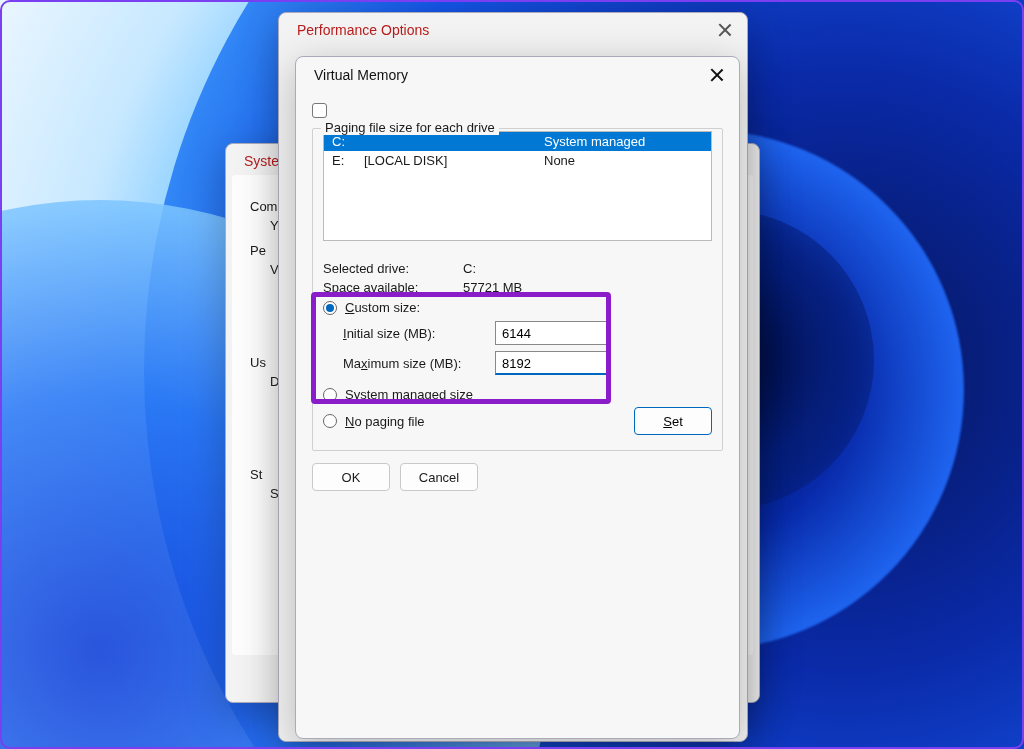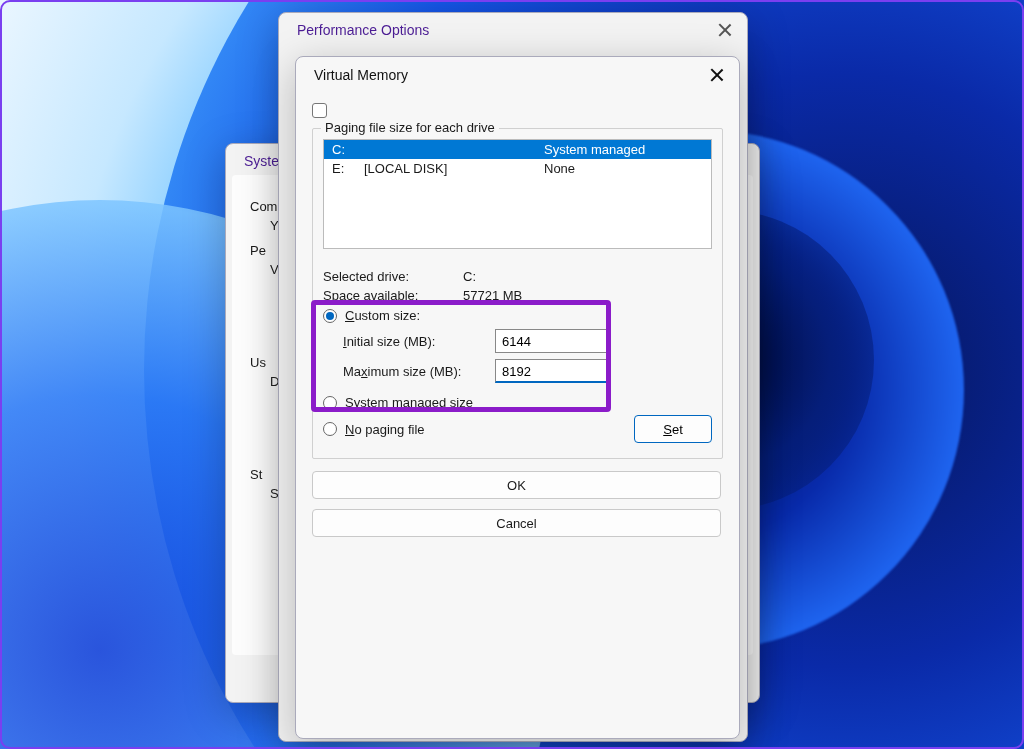--- a/index.html
+++ b/index.html
@@ -8,21 +8,21 @@
   .frame-border { position: absolute; inset: 0; border: 2px solid #7a3ff0; border-radius: 10px; pointer-events: none; z-index: 500; }
 
   .wallpaper { position: absolute; inset: 0; background: radial-gradient(circle at 70% 50%, #0a1a6a 0%, #103dcf 20%, #1d6df2 35%, #3ea4fb 50%, #7cc8ff 65%, #c6e8ff 80%, #eaf6ff 100%); z-index: 0; }
   .swirl { position: absolute; border-radius: 50%; }
   .s1 { width: 1400px; height: 1400px; right: -520px; top: -330px; background: radial-gradient(circle, #051457 0%, #0a2aa8 30%, #1556e8 55%, #3a94f9 75%, #86cbff 90%); }
   .s2 { width: 520px; height: 520px; right: 60px; top: 130px; background: radial-gradient(circle, #02124f 0%, #082aaa 40%, #1e63ee 70%, transparent 100%); filter: blur(1px); }
   .s3 { width: 300px; height: 300px; right: 150px; top: 210px; background: radial-gradient(circle, #010a38 0%, #051e7a 50%, transparent 100%); }
   .s4 { width: 900px; height: 900px; left: -350px; top: 200px; background: radial-gradient(circle, #0d3ad6 0%, #2a77f5 40%, #7cc4ff 70%, transparent 100%); opacity: 0.85; }
 
   .dialog { position: absolute; background: #f3f3f3; border: 1px solid #aab; border-radius: 8px; box-shadow: 0 10px 40px rgba(0,0,0,0.25); }
-  .titlebar { display: flex; align-items: center; justify-content: space-between; padding: 9px 14px 6px 18px; color: #4c1d95; }
+  .titlebar { display: flex; align-items: center; justify-content: space-between; padding: 9px 14px 6px 18px; color: #b91c1c; }
   .titlebar .title { font-size: 14px; }
   .close-x { width: 16px; height: 16px; position: relative; }
   .close-x::before, .close-x::after { content: ""; position: absolute; left: 7px; top: 0; width: 1.5px; height: 16px; background: #555; }
   .close-x::before { transform: rotate(45deg); }
   .close-x::after { transform: rotate(-45deg); }
   .close-x.dark::before, .close-x.dark::after { background: #111; }
 
   .sysprop { left: 225px; top: 143px; width: 535px; height: 560px; z-index: 5; }
   .sysprop .body { padding: 14px 18px; background: #fdfdfd; margin: 0 6px; border-radius: 4px; height: 480px; }
   .sp-row { margin: 10px 0 3px; font-size: 13px; }
@@ -30,21 +30,21 @@
 
   .perf { left: 278px; top: 12px; width: 470px; height: 730px; z-index: 10; }
 
   .vm { left: 295px; top: 56px; width: 445px; height: 683px; z-index: 20; background: #f7f7f7; }
   .vm .titlebar { color: #111; font-size: 15px; padding: 10px 14px 8px 18px; }
   .vm-body { padding: 6px 16px 14px 16px; }
 
   .checkbox-row { display: flex; align-items: center; gap: 8px; margin: 6px 0 10px; }
   .checkbox { width: 15px; height: 15px; border: 1px solid #777; border-radius: 3px; background: #fff; }
 
-  .group { border: 1px solid #d0d0d0; border-radius: 2px; margin: 6px 0; padding: 8px 10px 10px; position: relative; background: #f7f7f7; }
+  .group { border: 1px solid #d0d0d0; border-radius: 2px; margin: 6px 0; padding: 0 10px 10px; position: relative; background: #f7f7f7; }
   .group-label { position: absolute; top: -9px; left: 8px; background: #f7f7f7; padding: 0 4px; font-size: 13px; }
 
   .drive-header { display: flex; margin: 6px 0 2px; }
   .drive-header .col-drive { width: 180px; }
   .drive-header .col-size { flex: 1; }
   .drive-list { border: 1px solid #bbb; background: #fff; height: 110px; margin-top: 2px; }
   .drive-row { display: flex; padding: 2px 8px; font-size: 13px; }
   .drive-row .dr-letter { width: 32px; }
   .drive-row .dr-vol { width: 180px; }
   .drive-row .dr-size { flex: 1; }
@@ -62,21 +62,21 @@
   .size-row { display: flex; align-items: center; margin: 6px 0 6px 20px; gap: 12px; }
   .size-row .lbl { width: 140px; }
   .textbox { width: 112px; height: 24px; border: 1px solid #888; background: #fff; padding: 2px 6px; font-size: 13px; }
   .textbox.focused { border-bottom: 2px solid #0067c0; padding-bottom: 1px; }
 
   .highlight-box { position: absolute; border: 5px solid #8b1cc9; border-radius: 4px; pointer-events: none; z-index: 50; }
 
   .btn { display: inline-flex; align-items: center; justify-content: center; min-width: 78px; height: 28px; border: 1px solid #c9c9c9; background: #fdfdfd; border-radius: 4px; font-size: 13px; padding: 0 14px; }
   .btn.primary { border: 1px solid #0067c0; color: #000; }
 
-  .bottom-btns { display: flex; justify-content: center; gap: 10px; margin-top: 12px; padding-right: 2px; flex-direction: column; }
+  .bottom-btns { display: flex; justify-content: flex-start; gap: 10px; margin-top: 12px; padding-right: 2px; }
   .ul { text-decoration: underline; }
 </style>
 </head>
 <body>
 <div class="viewport">
 
 <div class="wallpaper">
   <div class="swirl s1"></div>
   <div class="swirl s4"></div>
   <div class="swirl s2"></div>

